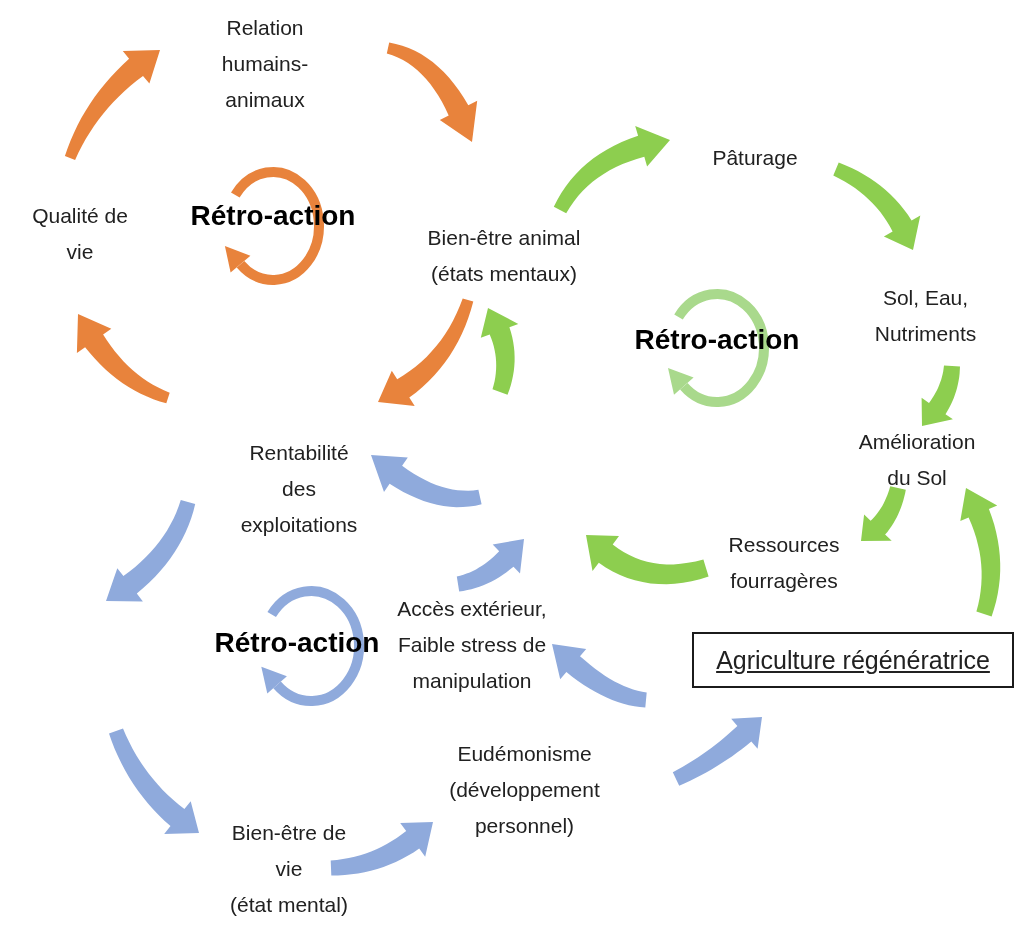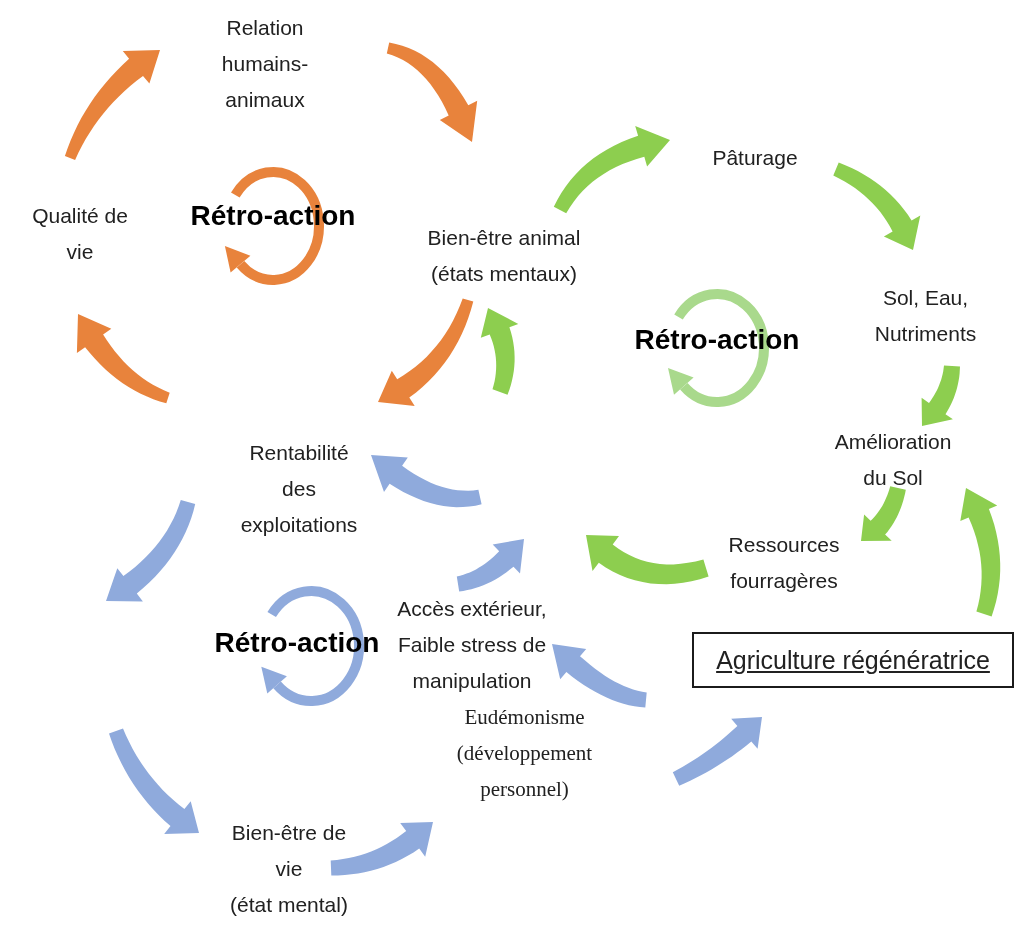--- a/index.html
+++ b/index.html
@@ -27,27 +27,27 @@
     background:#fff;
     font-size:25px;color:var(--c-text,#212121);
     box-sizing:border-box;
   }
   
   #n-relation{left:160px;top:10px;width:210px;}
   #n-qualite{left:0px;top:198px;width:160px;}
   #n-bien-etre-animal{left:394px;top:220px;width:220px;}
   #n-paturage{left:688px;top:140px;width:134px;}
   #n-sol-eau{left:848px;top:280px;width:155px;}
-  #n-amelioration{left:804px;top:424px;width:178px;}
+  #n-amelioration{left:828px;top:424px;width:178px;}
   #n-ressources{left:698px;top:527px;width:172px;}
   #n-rentabilite{left:214px;top:391px;width:170px;margin-top:44px;}
   #n-sante{left:458px;top:425px;width:165px;}
   #n-acces{left:368px;top:591px;width:208px;}
   #n-satisfaction{left:28px;top:630px;width:180px;}
-  #n-eudemonisme{left:412px;top:699px;width:225px;font-family:Liberation Serif, serif;}
+  #n-eudemonisme{left:412px;top:736px;width:225px;}
   #n-bien-etre-vie{left:193px;top:815px;width:192px;}
   #l-retro-orange{left:166px;top:203px;width:214px;}
   #l-retro-green{left:610px;top:327px;width:214px;}
   #l-retro-blue{left:190px;top:630px;width:214px;}
   #box-agriculture{left:692px;top:632px;width:322px;height:56px;text-decoration:underline;}
   
   .f-orange{fill:var(--c-orange);}
   .f-green{fill:var(--c-green);}
   .f-green_light{fill:var(--c-green-light);}
   .f-blue{fill:var(--c-blue);}

